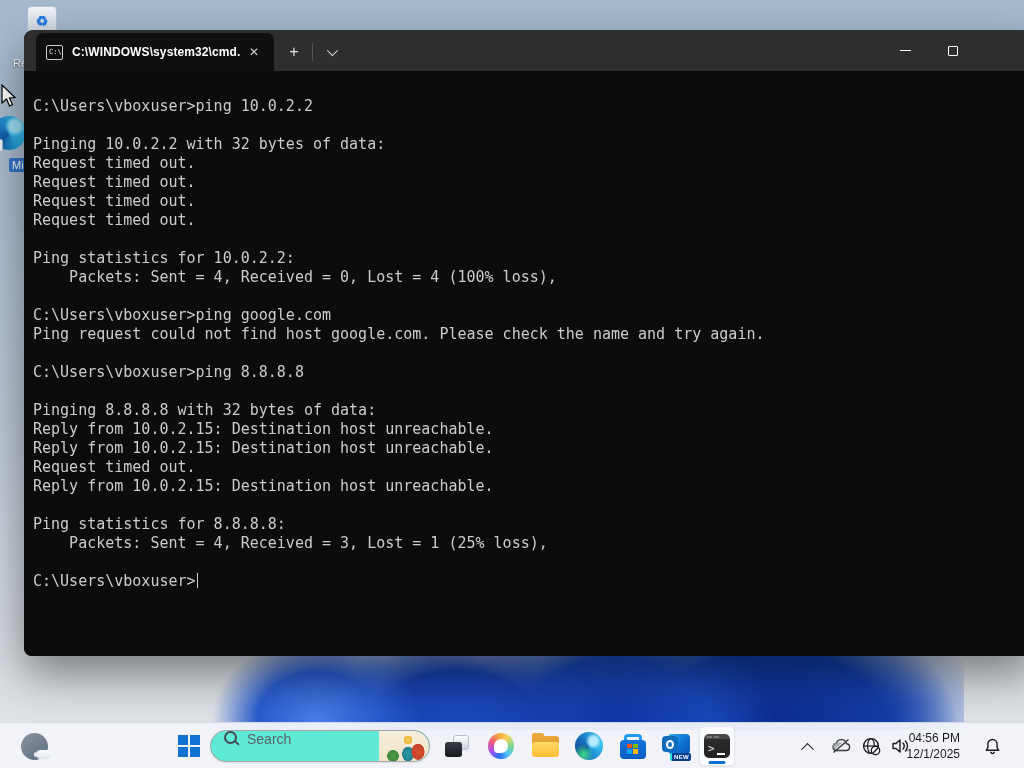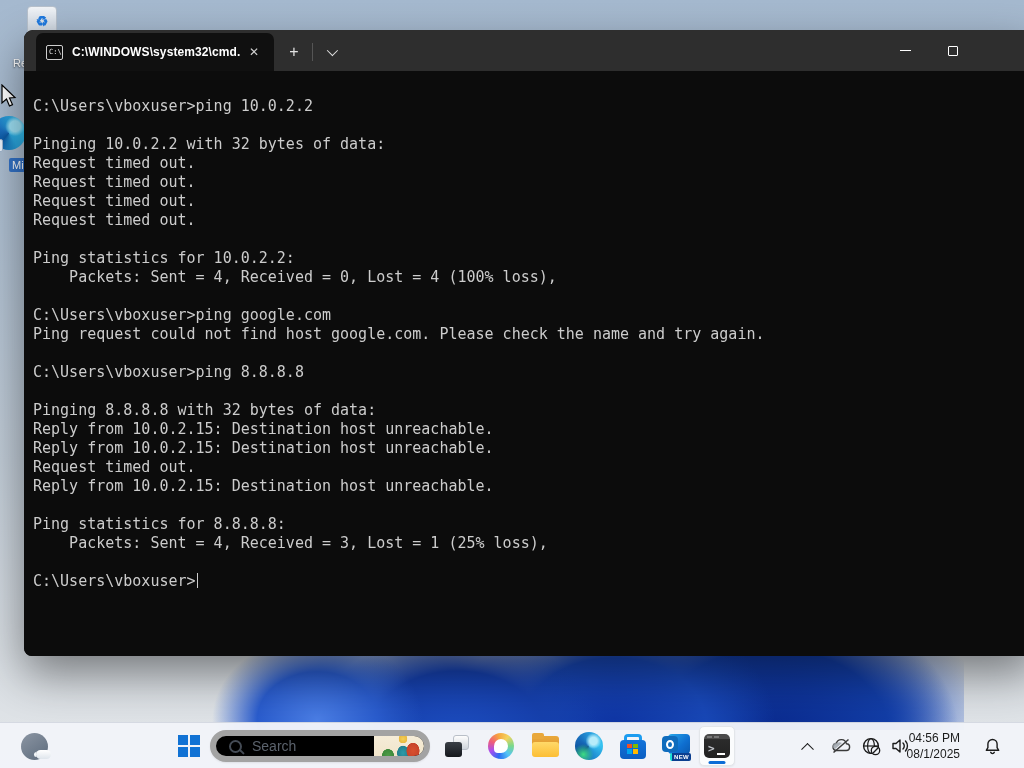--- a/index.html
+++ b/index.html
@@ -119,22 +119,22 @@
   .moon::after {
     content:""; position:absolute; right:-3px; bottom:1px; width:15px; height:9px; border-radius:8px;
     background:linear-gradient(180deg,#ffffff,#dfe5ec); box-shadow:-4px 0 0 -2px #f2f5f8;
   }
   
   .start-logo { width:22px; height:22px; display:grid; grid-template-columns:10px 10px; grid-template-rows:10px 10px; gap:2px; }
   .start-logo span { background:#1172d4; }
   
   .search-pill {
     position:absolute; left:210px; top:7px; width:220px; height:32px; border-radius:16px;
-    background:#000000; border:6px solid #a3a3a3; box-shadow:0 1px 2px rgba(0,0,0,.08);
-    display:flex; align-items:center; overflow:hidden;
+    background:#5eead4; border:1px solid #a3a3a3; box-shadow:0 1px 2px rgba(0,0,0,.08);
+    display:flex; overflow:hidden;
   }
   .mag { width:13px; height:13px; border:2px solid #444b55; border-radius:50%; position:relative; margin-left:13px; flex:0 0 auto; }
   .mag::after { content:""; position:absolute; width:6px; height:2px; background:#444b55; transform:rotate(45deg); right:-5px; bottom:-2px; border-radius:1px; }
   .search-text { color:#5b626c; font-size:14px; margin-left:10px; flex:1 1 auto; }
   .search-art {
     width:50px; height:32px; flex:0 0 auto; border-radius:0 16px 16px 0;
     background:
       radial-gradient(circle 7px at 58% 28%, #f3cf56 0%, #e8b83e 60%, rgba(0,0,0,0) 65%),
       radial-gradient(ellipse 9px 11px at 78% 65%, #d8502e 0%, #c7432a 70%, rgba(0,0,0,0) 75%),
       radial-gradient(ellipse 8px 10px at 58% 72%, #2d9aa8 0%, #22808e 70%, rgba(0,0,0,0) 76%),
@@ -367,21 +367,21 @@
   <div class="tray-btn" style="left:886px;">
     <svg class="tray" width="24" height="24" viewBox="0 0 24 24">
       <path d="M5 9.5 h3 l4-3.5 v12 l-4-3.5 h-3 Z" fill="none" stroke="#1b1b1b" stroke-width="1.4" stroke-linejoin="round"></path>
       <path d="M15 9 a4.2 4.2 0 0 1 0 6" fill="none" stroke="#1b1b1b" stroke-width="1.4" stroke-linecap="round"></path>
       <path d="M17.5 7 a7.4 7.4 0 0 1 0 10" fill="none" stroke="#1b1b1b" stroke-width="1.4" stroke-linecap="round"></path>
     </svg>
   </div>
 
   <div class="clock">
     <div>04:56 PM</div>
-    <div>08/1/2025</div>
+    <div>12/1/2025</div>
   </div>
 
   <div class="tray-btn" style="left:978px;">
     <svg class="tray" width="23" height="23" viewBox="0 0 23 23">
       <path d="M11.5 4.5 a4.6 4.6 0 0 1 4.6 4.6 v3.6 l1.6 2.6 h-12.4 l1.6-2.6 v-3.6 a4.6 4.6 0 0 1 4.6-4.6 Z" fill="none" stroke="#1b1b1b" stroke-width="1.4" stroke-linejoin="round"></path>
       <path d="M9.7 17.3 a1.9 1.9 0 0 0 3.6 0" fill="none" stroke="#1b1b1b" stroke-width="1.4" stroke-linecap="round"></path>
     </svg>
   </div>
 
 </div>

